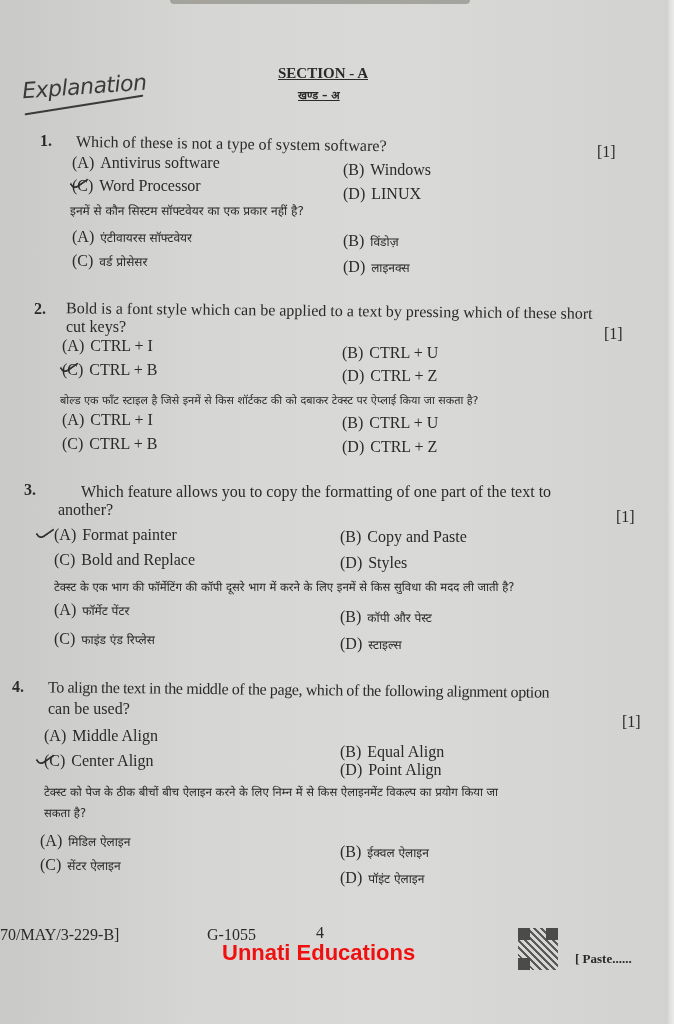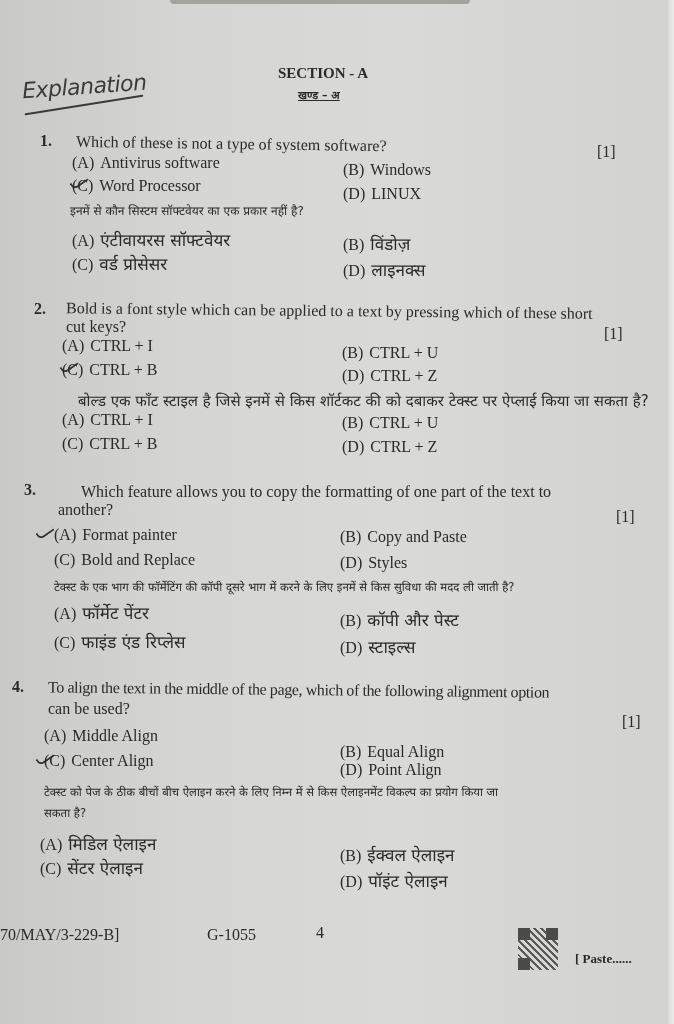--- a/index.html
+++ b/index.html
@@ -27,34 +27,34 @@
     font-family: "DejaVu Sans", sans-serif; font-style: italic;
     font-size: 22px; color: #3a3a3a; transform: rotate(-4deg);
     letter-spacing: -0.5px;
   }
   .handwritten-underline {
     position: absolute; left: 24px; top: 104px; width: 120px; height: 2px;
     background: #3a3a3a; transform: rotate(-9deg); border-radius: 2px;
   }
   .section-title {
     position: absolute; left: 278px; top: 65px;
-    font-size: 15px; font-weight: bold; 
+    font-size: 15px; font-weight: bold; text-decoration: underline;
   }
   .section-hindi {
     position: absolute; left: 298px; top: 87px;
     font-family: "DejaVu Sans", sans-serif; font-size: 11px; font-weight: bold;
     text-decoration: underline;
   }
   .q { position: absolute; left: 0; width: 674px; }
   .qnum { position: absolute; font-size: 16px; font-weight: bold; }
   .qtext { position: absolute; font-size: 16px; line-height: 18px; }
   .marks { position: absolute; font-size: 16px; }
   .opt { position: absolute; font-size: 16px; white-space: nowrap; }
   .opt .lbl { display: inline-block; margin-right: 6px; }
-  .hi { font-family: "DejaVu Sans", sans-serif; font-size: 17px; }
+  .hi { font-family: "DejaVu Sans", sans-serif; font-size: 12px; }
   .hq { position: absolute; font-family: "DejaVu Sans", sans-serif; font-size: 12px; line-height: 22px; }
   .tick {
     position: absolute; width: 18px; height: 8px;
     border-left: 2px solid #333; border-bottom: 2px solid #333;
     transform: rotate(-35deg); border-radius: 0 0 0 6px;
   }
   .footer-code { position: absolute; left: 0; top: 926px; font-size: 16px; }
   .footer-g { position: absolute; left: 207px; top: 926px; font-size: 16px; }
   .footer-pg { position: absolute; left: 316px; top: 924px; font-size: 16px; }
   .wm1 {
@@ -110,21 +110,21 @@
   <div class="q" style="top:0">
     <div class="qnum" style="left:34px; top:300px;">2.</div>
     <div class="qtext" style="left:66px; top:302px; transform:rotate(0.6deg);">Bold is a font style which can be applied to a text by pressing which of these short</div>
     <div class="qtext" style="left:66px; top:318px;">cut keys?</div>
     <div class="marks" style="left:604px; top:325px;">[1]</div>
     <div class="opt" style="left:62px; top:337px;"><span class="lbl">(A)</span><span>CTRL + I</span></div>
     <div class="opt" style="left:342px; top:344px;"><span class="lbl">(B)</span><span>CTRL + U</span></div>
     <div class="tick" style="left:60px; top:362px;"></div>
     <div class="opt" style="left:62px; top:361px;"><span class="lbl">(C)</span><span>CTRL + B</span></div>
     <div class="opt" style="left:342px; top:367px;"><span class="lbl">(D)</span><span>CTRL + Z</span></div>
-    <div class="hq" style="left:60px; top:390px; font-size:15px;margin-left:18px;">बोल्ड एक फॉंट स्टाइल है जिसे इनमें से किस शॉर्टकट की को दबाकर टेक्स्ट पर ऐप्लाई किया जा सकता है?</div>
+    <div class="hq" style="left:60px; top:390px; font-size:11px;">बोल्ड एक फॉंट स्टाइल है जिसे इनमें से किस शॉर्टकट की को दबाकर टेक्स्ट पर ऐप्लाई किया जा सकता है?</div>
     <div class="opt" style="left:62px; top:411px;"><span class="lbl">(A)</span><span>CTRL + I</span></div>
     <div class="opt" style="left:342px; top:414px;"><span class="lbl">(B)</span><span>CTRL + U</span></div>
     <div class="opt" style="left:62px; top:435px;"><span class="lbl">(C)</span><span>CTRL + B</span></div>
     <div class="opt" style="left:342px; top:438px;"><span class="lbl">(D)</span><span>CTRL + Z</span></div>
   </div>
 
   <div class="q" style="top:0">
     <div class="qnum" style="left:24px; top:481px;">3.</div>
     <div class="qtext" style="left:58px; top:483px;margin-left:23px;">Which feature allows you to copy the formatting of one part of the text to</div>
     <div class="qtext" style="left:58px; top:501px;text-align:center;">another?</div>
@@ -158,13 +158,14 @@
     <div class="opt" style="left:40px; top:856px;"><span class="lbl">(C)</span><span class="hi">सेंटर ऐलाइन</span></div>
     <div class="opt" style="left:340px; top:869px;"><span class="lbl">(D)</span><span class="hi">पॉइंट ऐलाइन</span></div>
   </div>
 
   <div class="footer-code">70/MAY/3-229-B]</div>
   <div class="footer-g">G-1055</div>
   <div class="footer-pg">4</div>
   <div class="qr"></div>
   <div class="contd">[ Paste......</div>
 
+  <div class="wm1">Unnati Educations</div>
 </div>
 
 </body></html>

